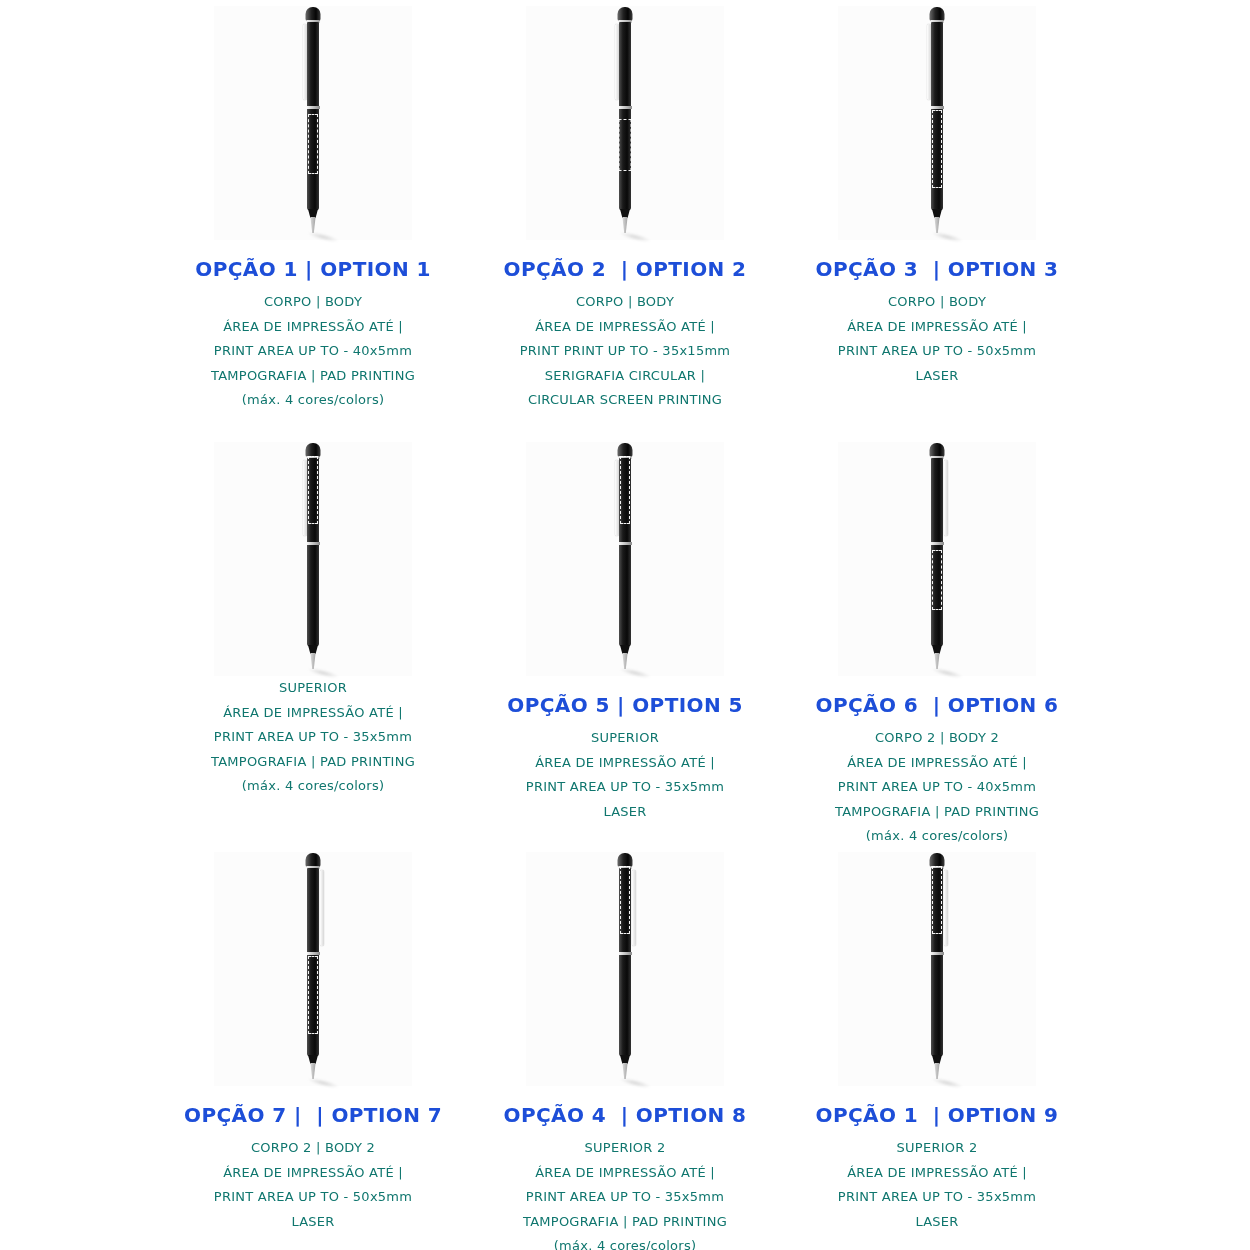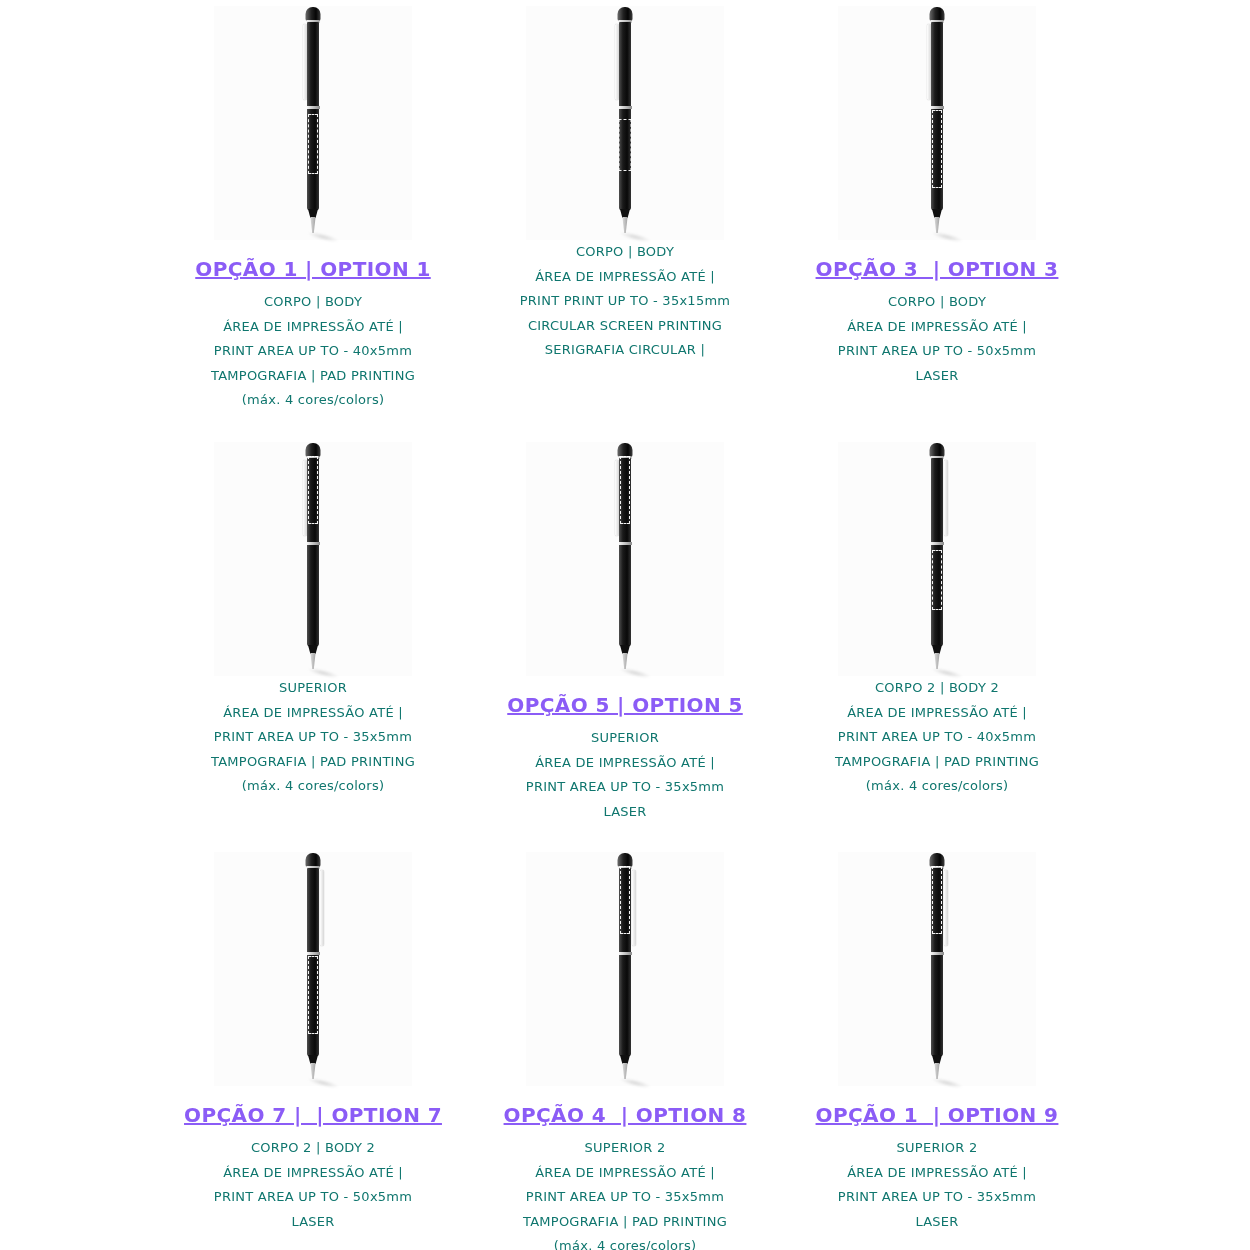--- a/index.html
+++ b/index.html
@@ -79,21 +79,21 @@
     position:absolute;bottom:-1px;left:50%;
     width:32px;height:6px;
     transform:translateX(-18%) rotate(14deg);
     background:radial-gradient(closest-side,rgba(0,0,0,.16),rgba(0,0,0,0));
     filter:blur(1.2px);
   }
   
   h2{
     margin:15px 0 7px;
     font-size:20px;font-weight:700;letter-spacing:.4px;
-    color:#8b5cf6;line-height:28px;white-space:pre;text-decoration:underline;
+    color:#1d4ed8;line-height:28px;white-space:pre;
   }
   .desc{margin:0;}
   .line{
     margin:0;font-size:13px;color:#0f766e;
     line-height:24.6px;letter-spacing:.25px;
   }
 </style>
 </head>
 <body>
 
@@ -132,26 +132,27 @@
         <div class="clip"></div>
         <div class="barrel">
           <div class="midring"></div>
         </div>
         <div class="parea a-b35w"></div>
         <div class="taper"></div>
         <div class="tip"></div>
         <div class="pshadow"></div>
       </div>
     </div>
+    <h2>OPÇÃO 2  | OPTION 2</h2>
     <div class="desc">
         <p class="line">CORPO | BODY</p>
         <p class="line">ÁREA DE IMPRESSÃO ATÉ |</p>
         <p class="line">PRINT PRINT UP TO - 35x15mm</p>
+        <p class="line">SERIGRAFIA CIRCULAR |</p>
         <p class="line">CIRCULAR SCREEN PRINTING</p>
-        <p class="line">SERIGRAFIA CIRCULAR |</p>
       </div>
   </section>
 
   <section class="cell">
     <div class="photo">
       <div class="pen clip-left">
         <div class="stylus"></div>
         <div class="neck"></div>
         <div class="clip"></div>
         <div class="barrel">
@@ -228,20 +229,21 @@
         <div class="clip"></div>
         <div class="barrel">
           <div class="midring"></div>
         </div>
         <div class="parea a-b40"></div>
         <div class="taper"></div>
         <div class="tip"></div>
         <div class="pshadow"></div>
       </div>
     </div>
+    <h2>OPÇÃO 6  | OPTION 6</h2>
     <div class="desc">
         <p class="line">CORPO 2 | BODY 2</p>
         <p class="line">ÁREA DE IMPRESSÃO ATÉ |</p>
         <p class="line">PRINT AREA UP TO - 40x5mm</p>
         <p class="line">TAMPOGRAFIA | PAD PRINTING</p>
         <p class="line">(máx. 4 cores/colors)</p>
       </div>
   </section>
 
   <section class="cell">

